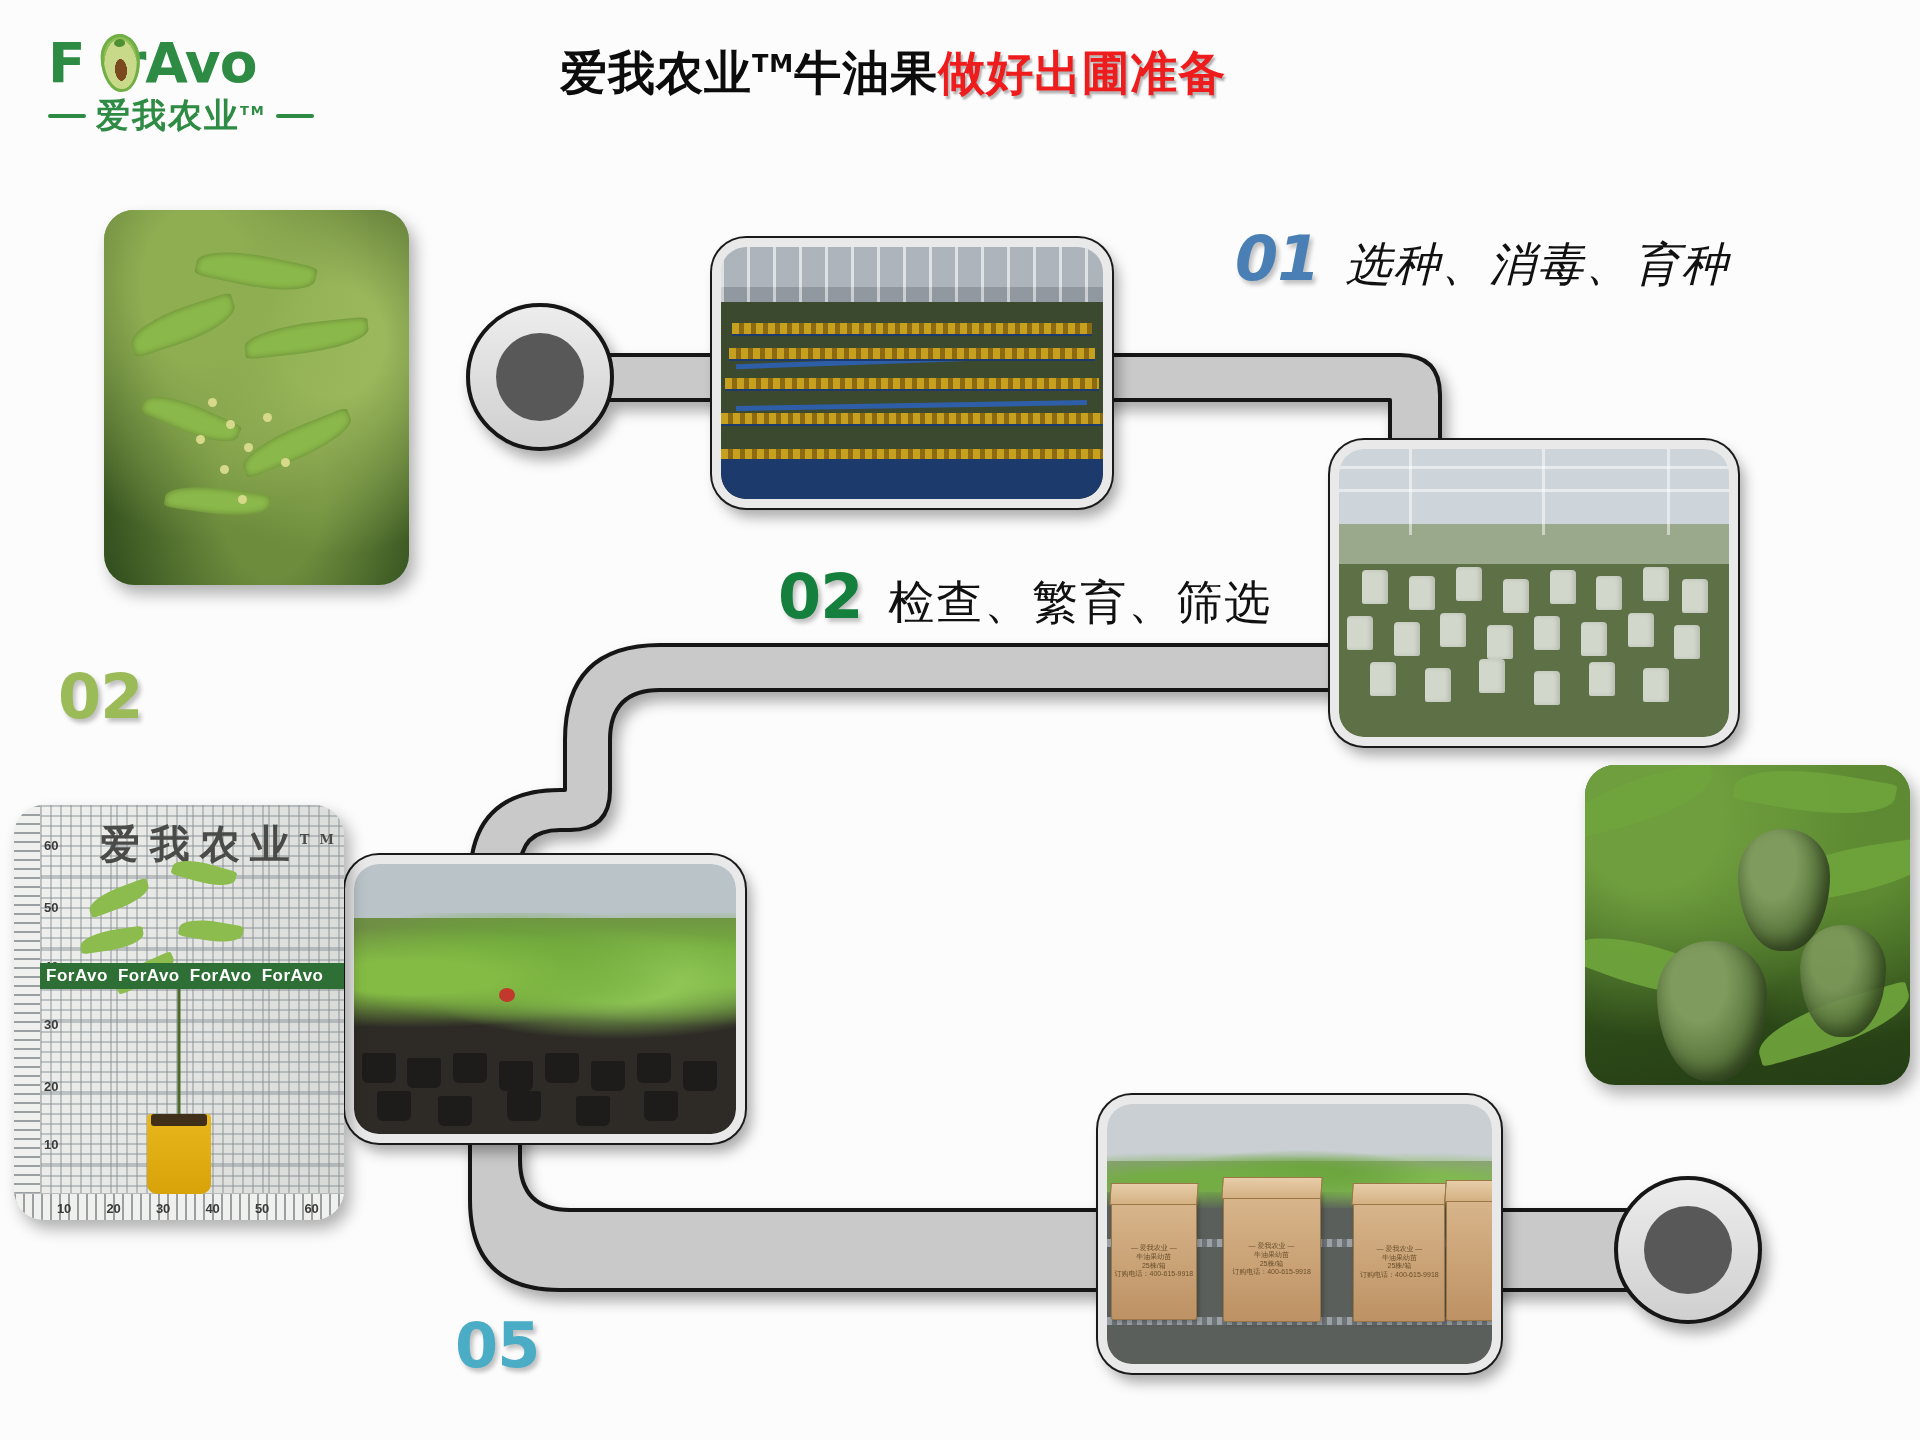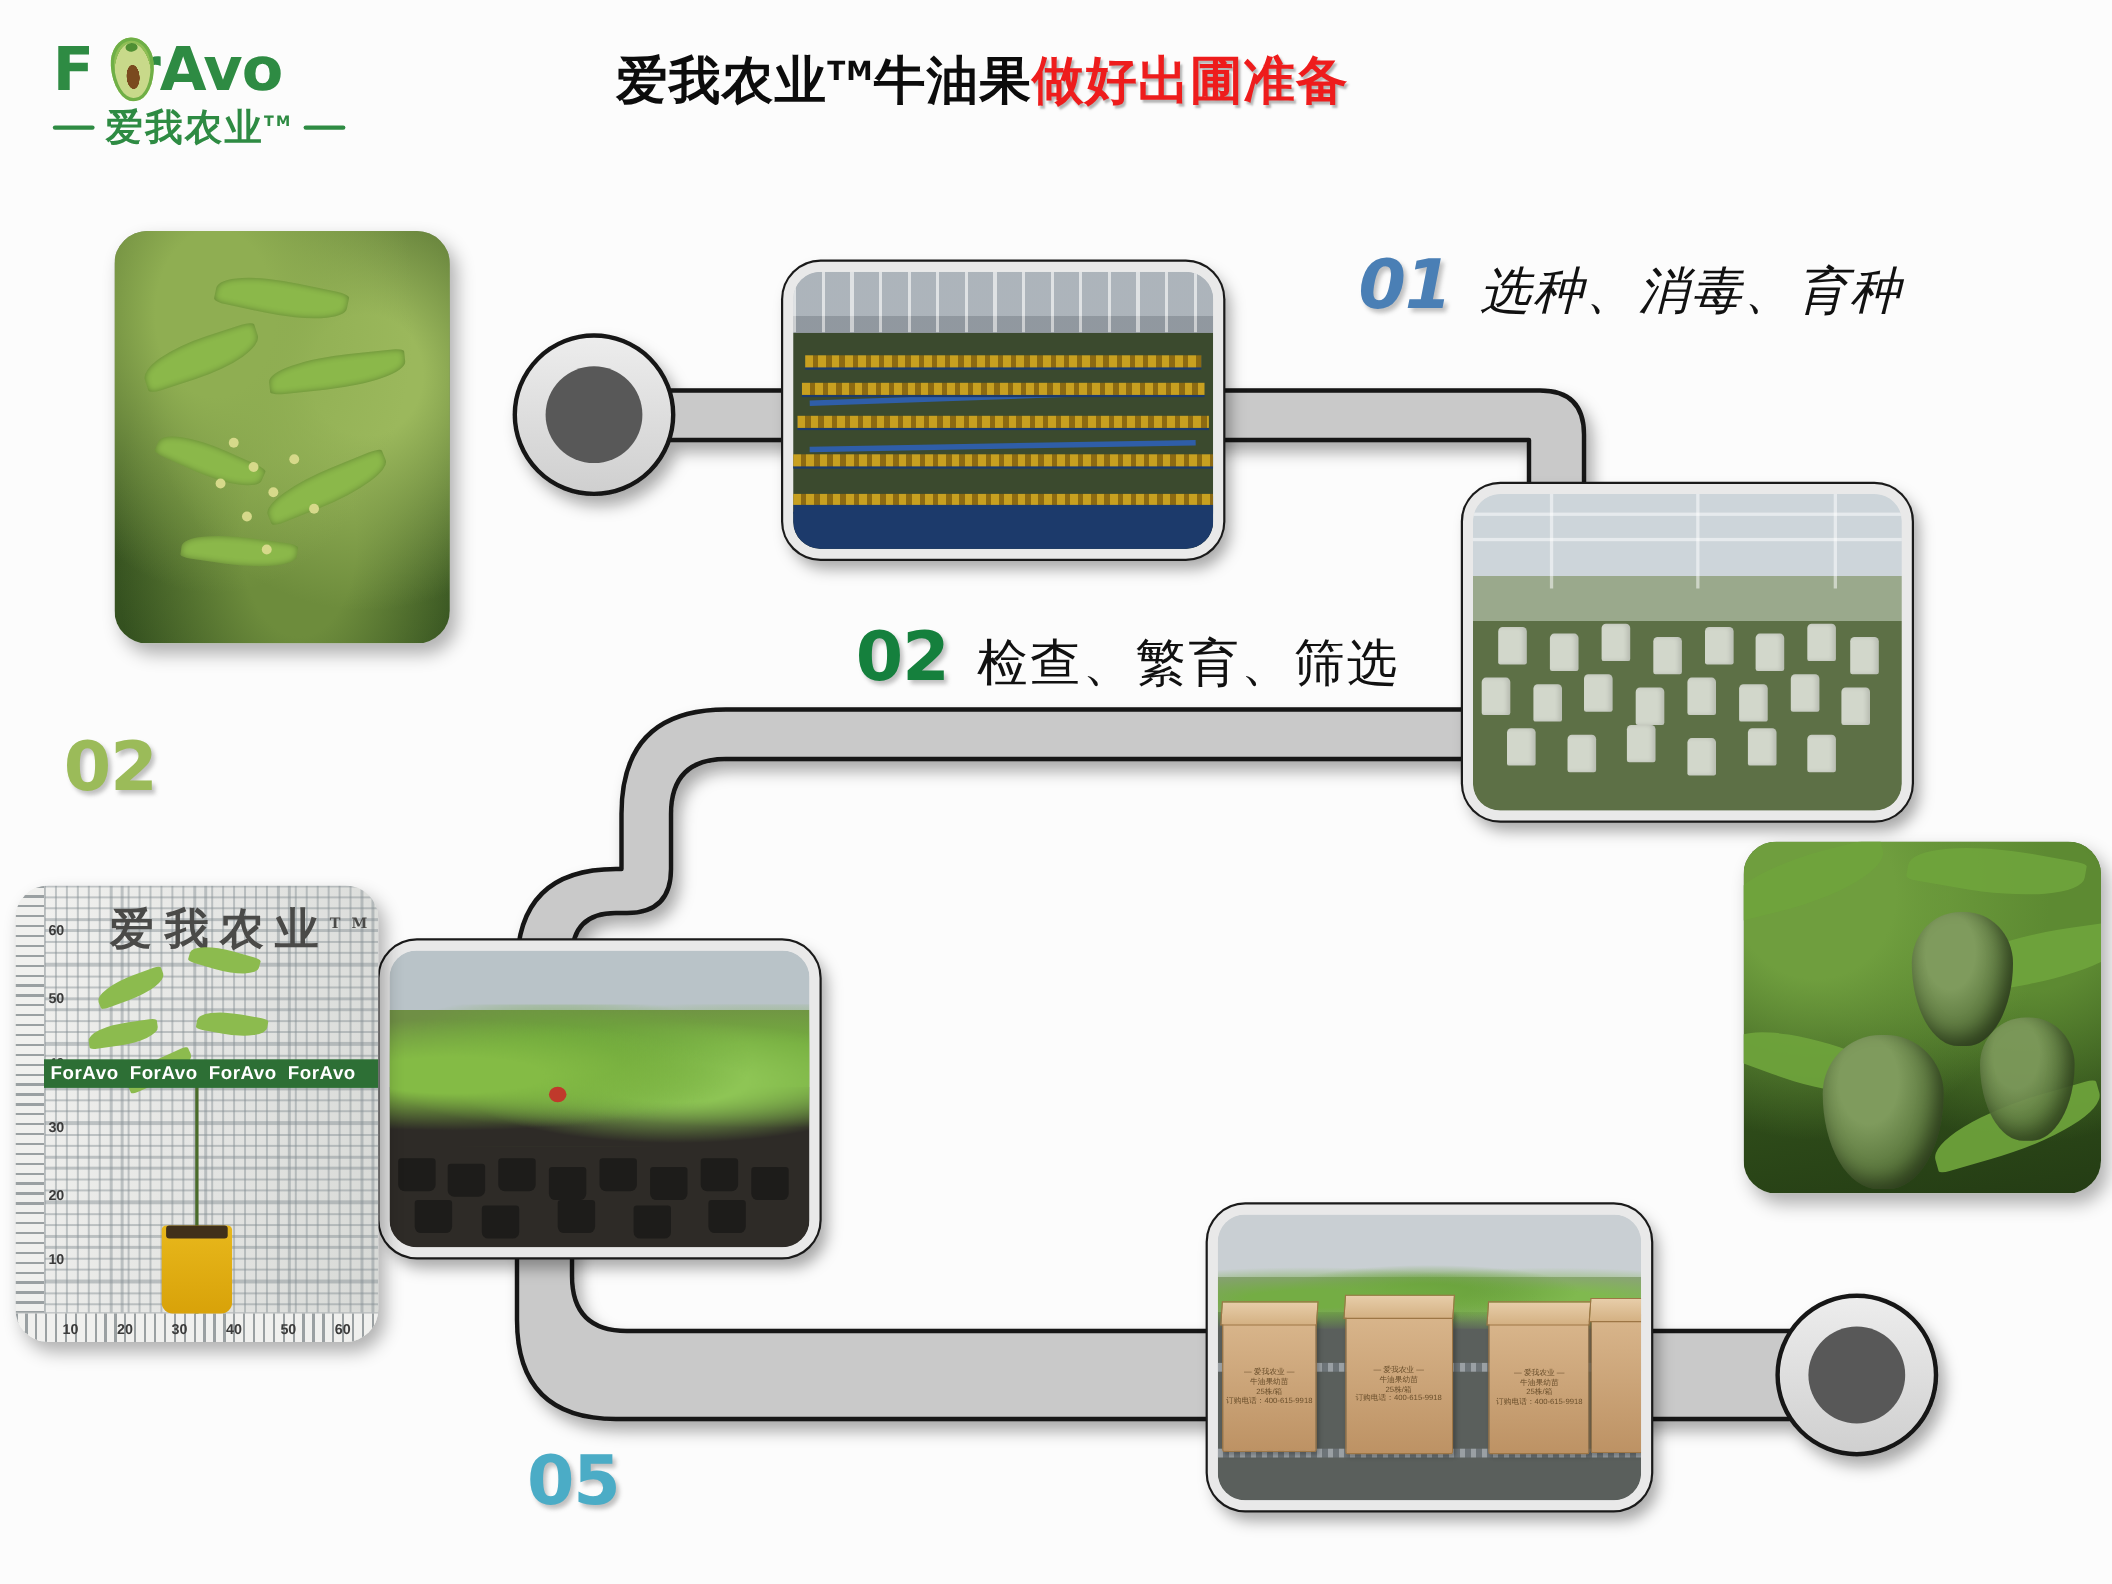--- a/index.html
+++ b/index.html
@@ -66,21 +66,21 @@
   .step .num{
     font-family:"DejaVu Sans","Liberation Sans",sans-serif;
     font-size:62px;font-weight:700;letter-spacing:-1px;
     text-shadow:3px 4px 4px rgba(120,120,120,.45);
   }
   .step .txt{
     font-family:"DejaVu Sans","Liberation Sans",sans-serif;
     font-size:46px;font-weight:400;color:#111;margin-left:26px;letter-spacing:2px;
   }
   .step.two .txt{white-space:pre-line;line-height:1.16;}
-  .step.two{align-items:flex-start;margin-left:24px;}
+  .step.two{align-items:flex-start;}
   .step.two .num{position:relative;top:34px;}
 
   
   
   .art-flower{position:absolute;inset:0;background:
      radial-gradient(ellipse at 30% 20%, #8fae52 0 18%, transparent 60%),
      radial-gradient(ellipse at 75% 35%, #9bb85c 0 16%, transparent 62%),
      radial-gradient(ellipse at 55% 75%, #6d8c3c 0 22%, transparent 70%),
      linear-gradient(160deg,#4f6a2c 0%,#3e5a24 40%,#2d4a1c 100%);}
   .art-flower i{position:absolute;display:block;background:#8bb84a;border-radius:60% 10% 60% 10%;

